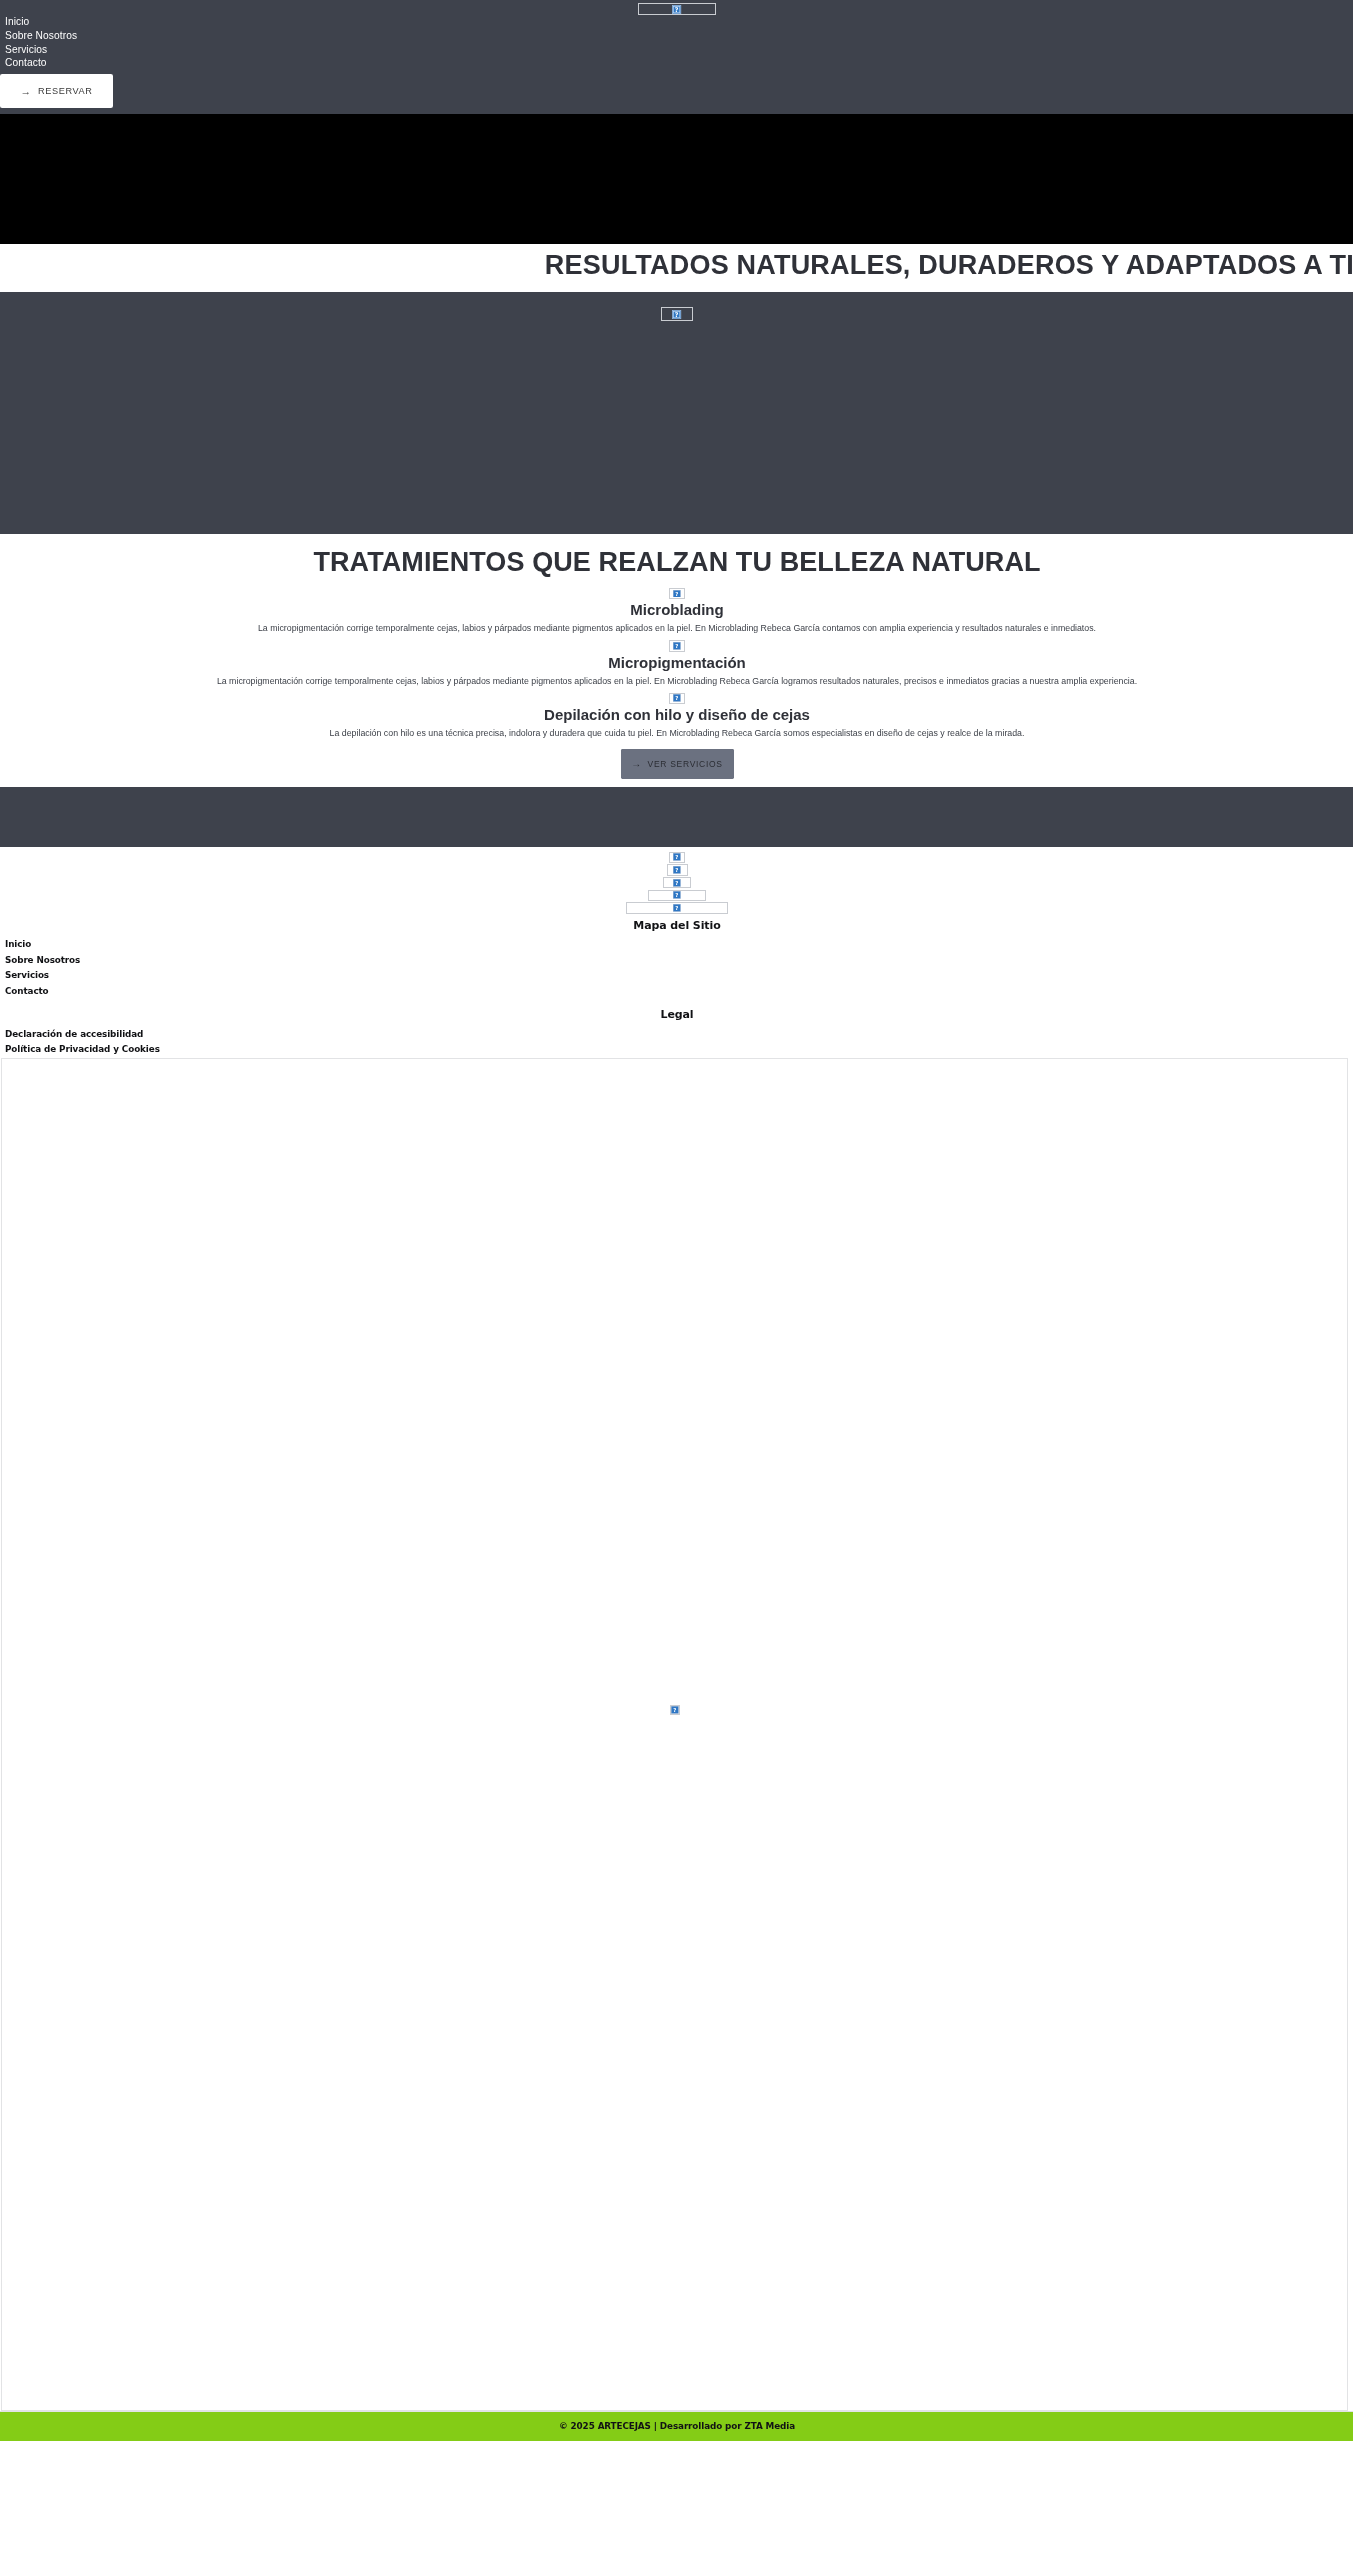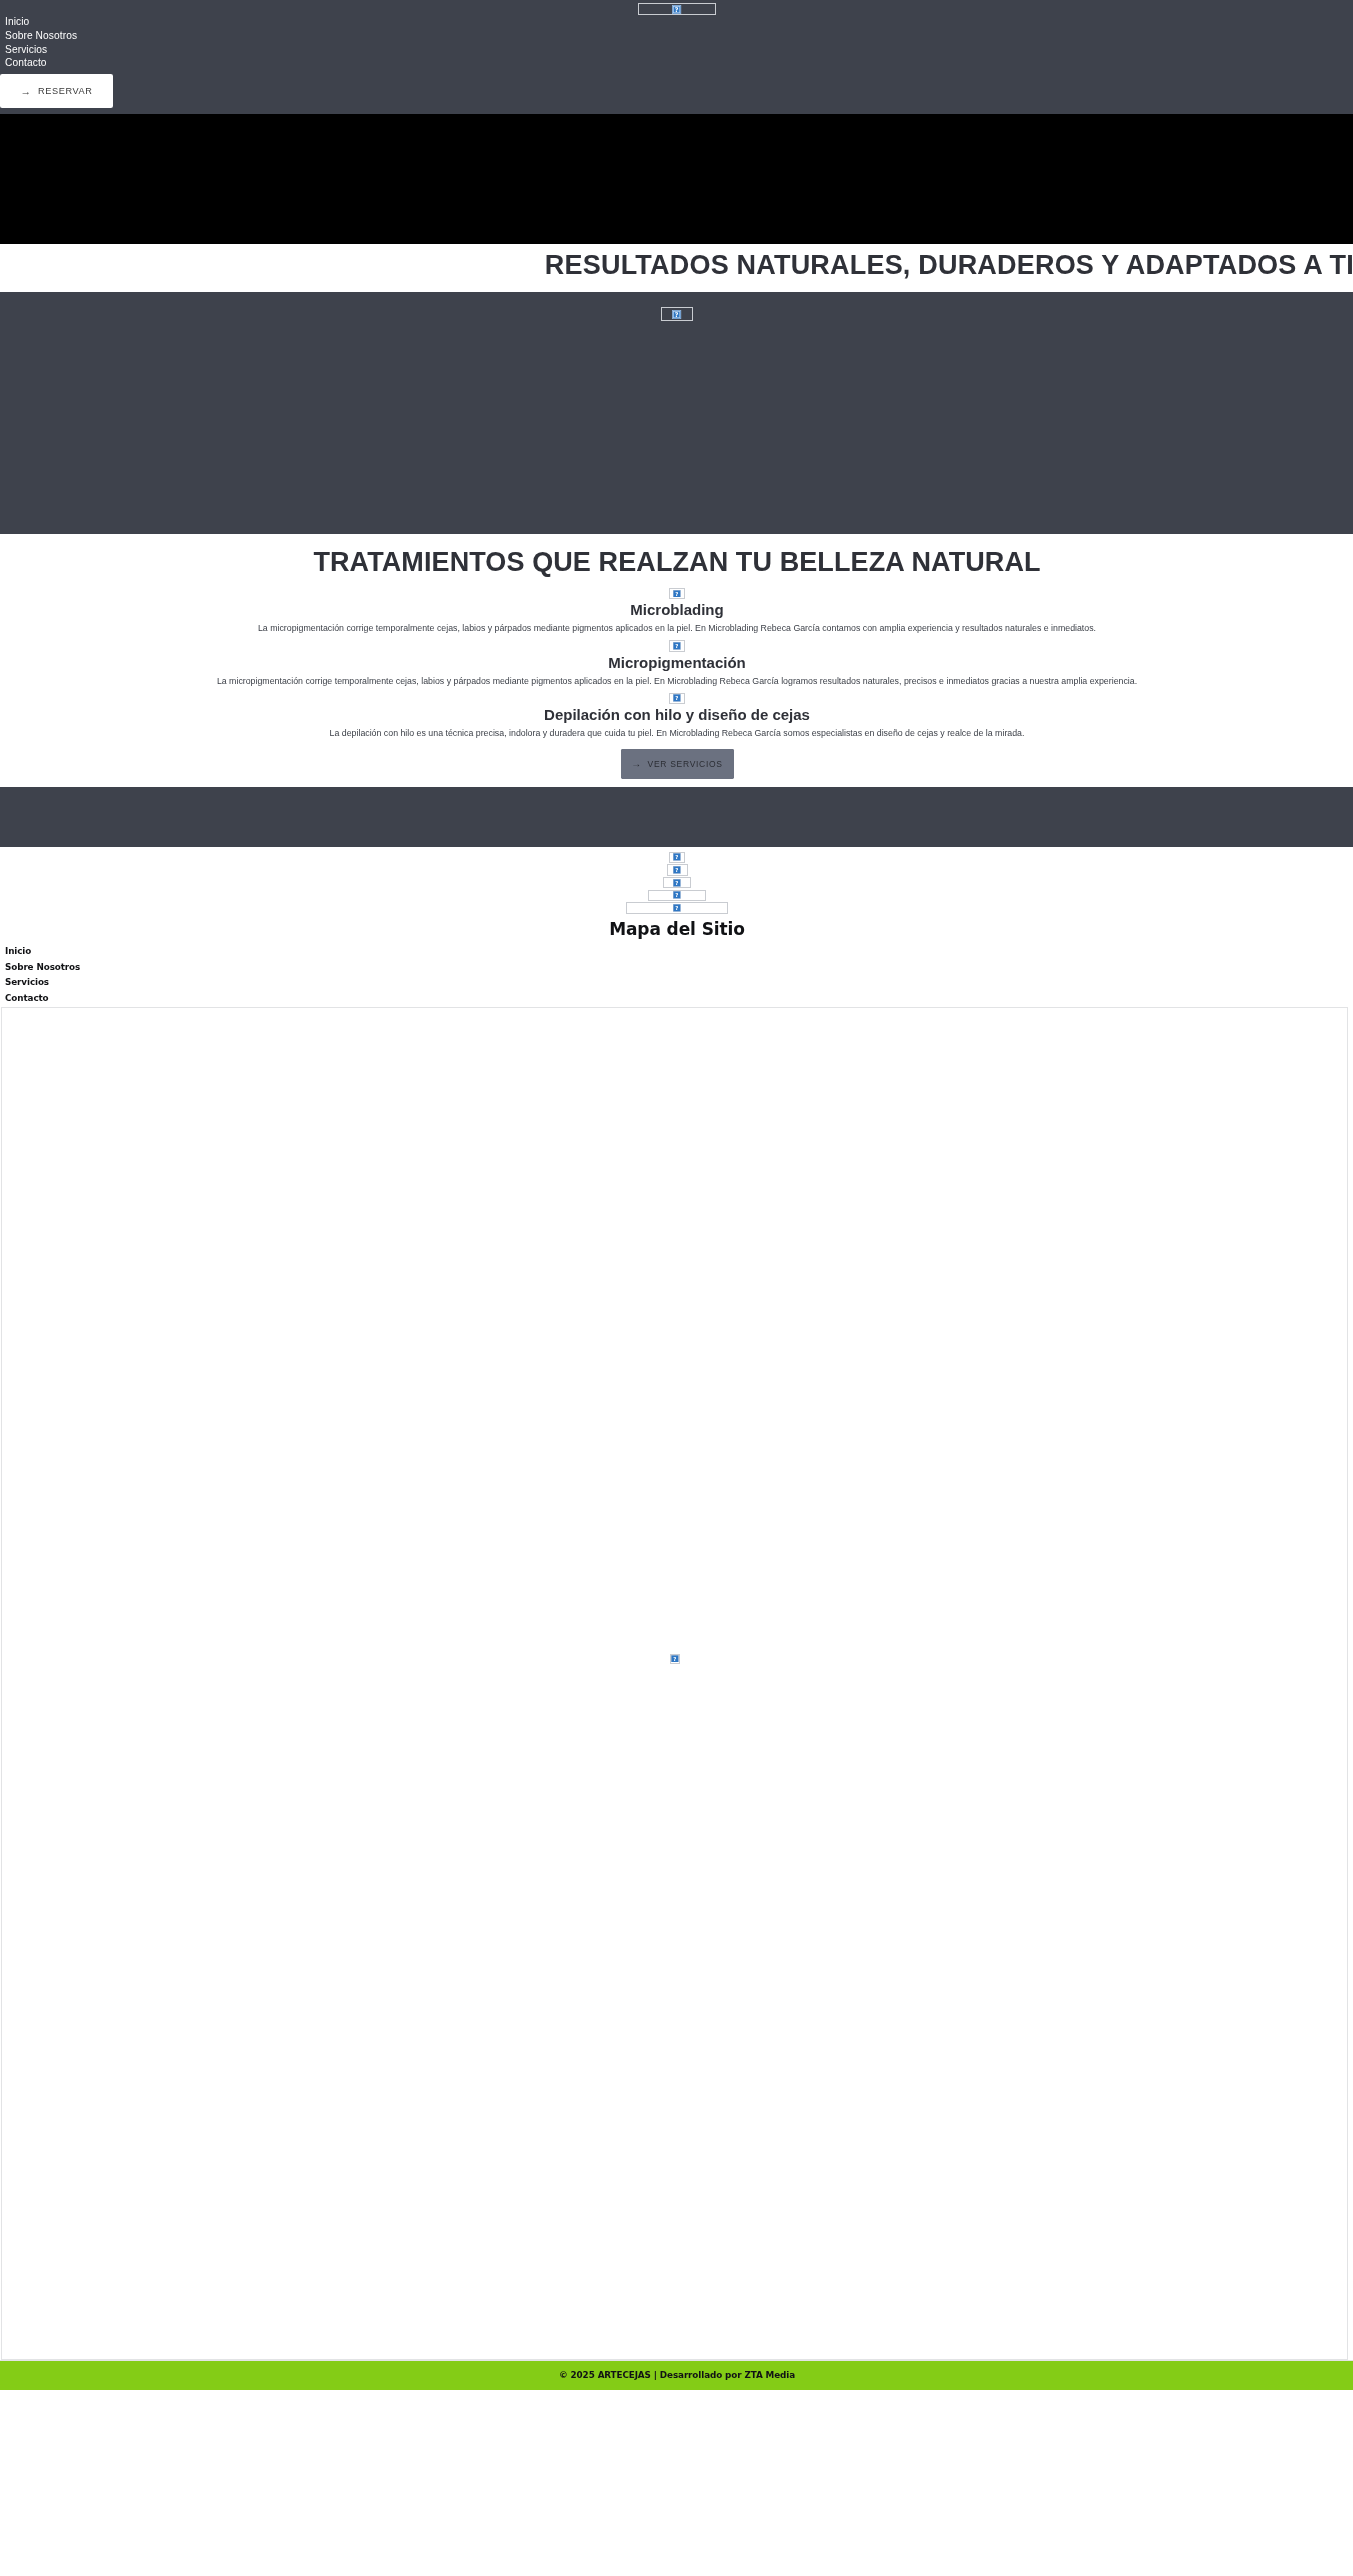--- a/index.html
+++ b/index.html
@@ -185,21 +185,21 @@
 
   
   .footer-nav {
     background: #ffffff;
     padding: 2.8px 0 0;
   }
   .footer-nav h4 {
     margin: 0 0 7px;
     text-align: center;
     font-family: "DejaVu Sans", sans-serif;
-    font-size: 17px;
+    font-size: 11px;
     font-weight: 700;
     color: #111215;
     letter-spacing: -0.1px;
   }
   .footer-nav .links {
     display: flex;
     flex-direction: column;
     padding-left: 5px;
     gap: 5.6px;
   }
@@ -390,20 +390,27 @@
 
 <section class="footer-nav">
   <h4>Mapa del Sitio</h4>
   <div class="links">
     <a href="#">Inicio</a>
     <a href="#">Sobre Nosotros</a>
     <a href="#">Servicios</a>
     <a href="#">Contacto</a>
   </div>
 
+  <div class="legal-block">
+    <h4>Legal</h4>
+    <div class="links">
+      <a href="#">Declaración de accesibilidad</a>
+      <a href="#">Política de Privacidad y Cookies</a>
+    </div>
+  </div>
 </section>
 
 <section class="embed-box">
   <span class="broken">
     <svg width="7.8" height="7.8" viewBox="0 0 13 13" aria-hidden="true">
       <rect width="13" height="13" fill="#9fb8d6"></rect>
       <rect x="1" y="1" width="11" height="11" fill="#2f77c4"></rect>
       <text x="6.5" y="10" font-family="DejaVu Sans, sans-serif" font-size="9" font-weight="bold" fill="#ffffff" text-anchor="middle">?</text>
     </svg>
   </span>

